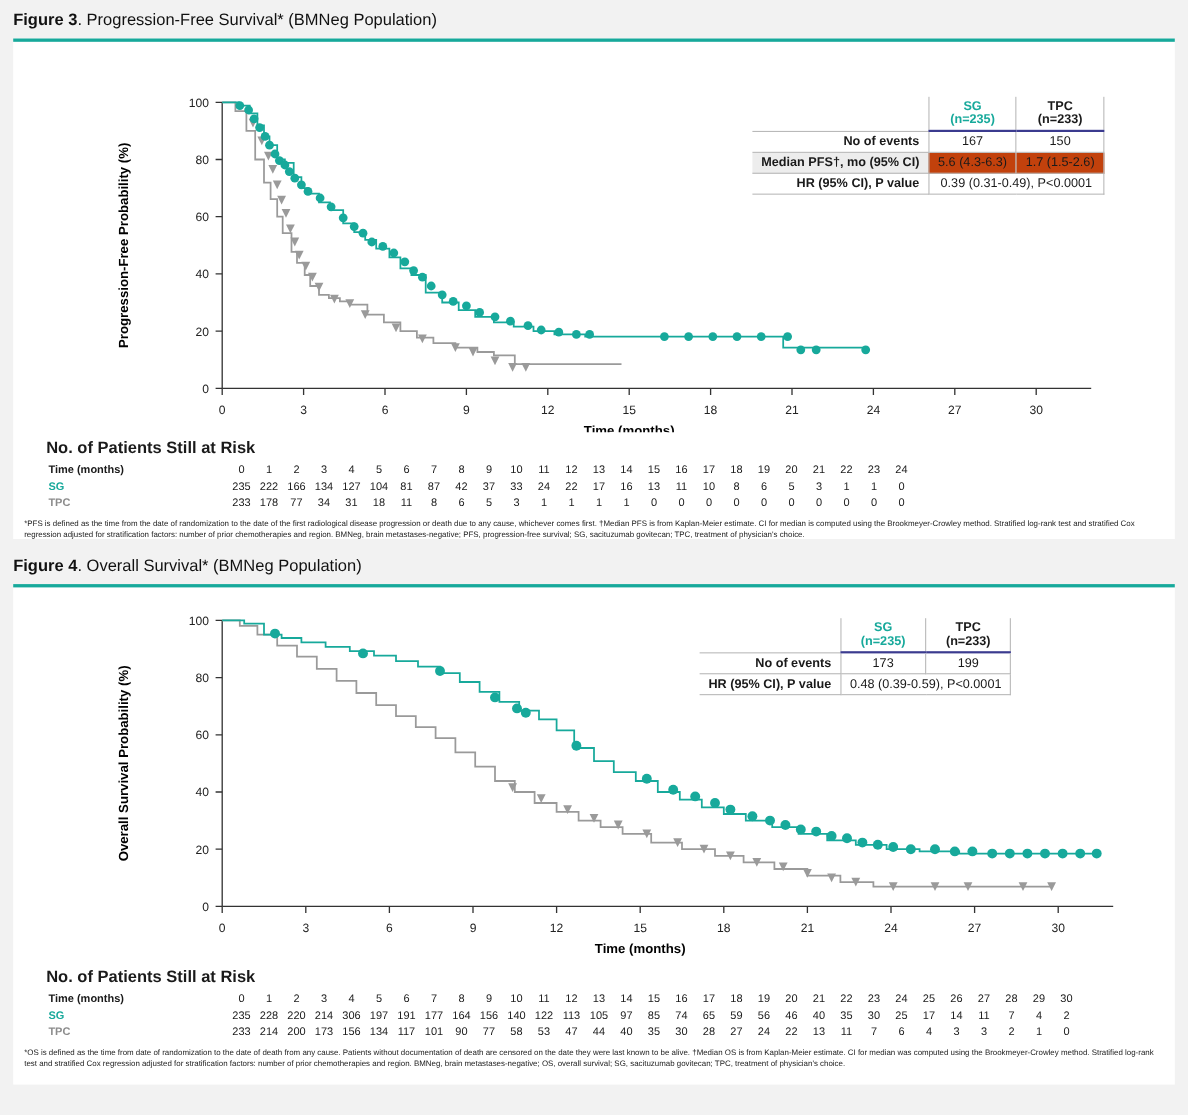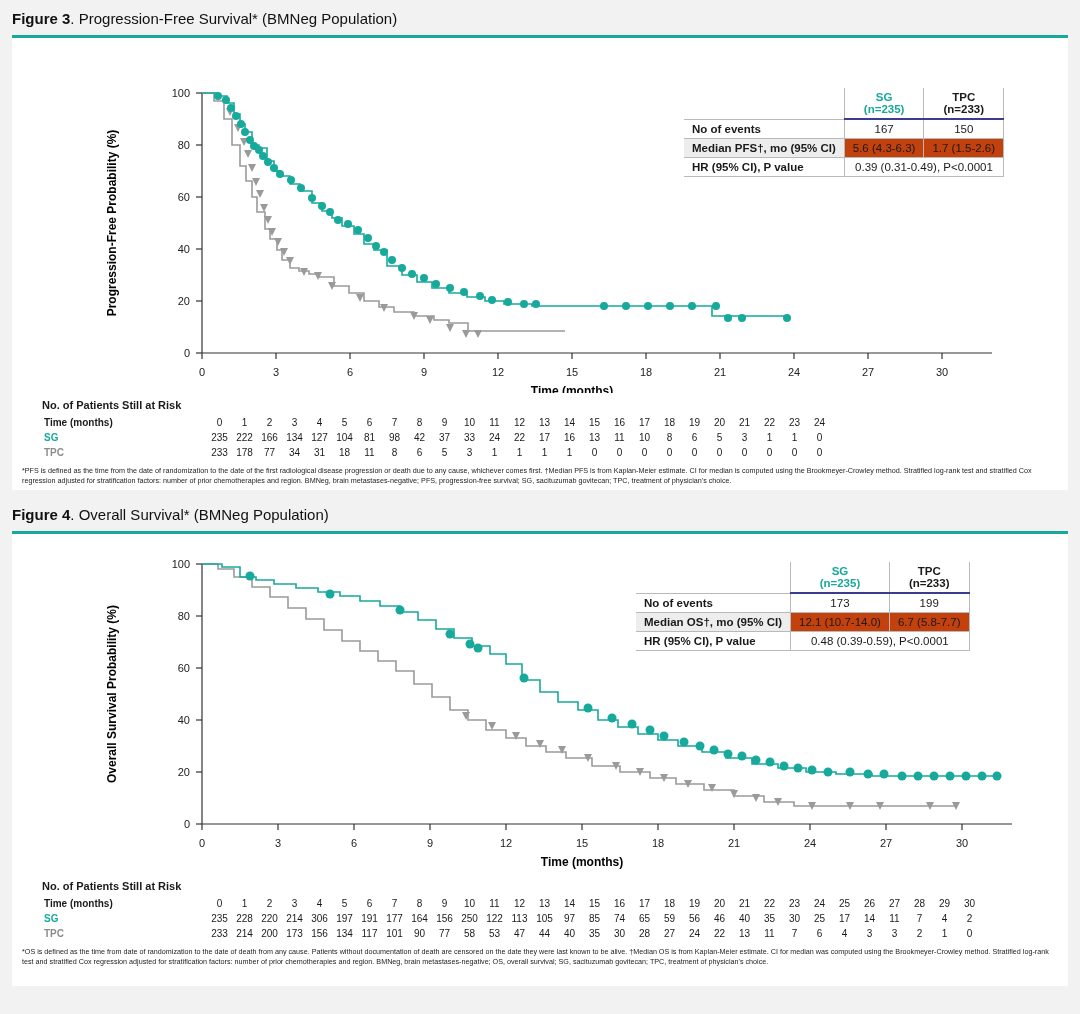--- a/index.html
+++ b/index.html
@@ -36,41 +36,41 @@
     font-size: 11.5px;
   }
   .stats td, .stats th {
     border: 1px solid #b9b9b9;
     padding: 3px 8px;
     text-align: center;
     font-weight: normal;
     white-space: nowrap;
   }
   .stats .lbl {
-    text-align: left;
+    text-align: right;
     font-weight: bold;
     border-left: none;
   }
   .stats .hdr {
     font-weight: bold;
     border-top: none;
     border-bottom: 2px solid #3b3b8f;
   }
   .stats .hdr.blank { border: none; }
   .stats .sg { color: #17a99b; }
   .stats .shade td { background: #c2410c; }
   .stats .shade .lbl { background: #ededed; margin-left: 40px; }
 
   
   .risk {
     margin: 0 0 0 0;
     padding: 6px 0 0 30px;
     font-size: 10.5px;
   }
-  .risk .risk-title { font-weight: bold; font-size: 11px; margin-bottom: 4px; }
+  .risk .risk-title { font-weight: bold; font-size: 15px; margin-bottom: 4px; }
   .risk table { border-collapse: collapse; }
   .risk td {
     padding: 2px 0;
     text-align: center;
     width: 25px;
     font-size: 10px;
   }
   .risk td.rowlbl {
     text-align: left;
     font-weight: bold;
@@ -298,21 +298,21 @@
         </tr>
         <tr class="sgrow">
           <td class="rowlbl">SG</td>
           <td>235</td>
           <td>222</td>
           <td>166</td>
           <td>134</td>
           <td>127</td>
           <td>104</td>
           <td>81</td>
-          <td>98</td>
+          <td>87</td>
           <td>42</td>
           <td>37</td>
           <td>33</td>
           <td>24</td>
           <td>22</td>
           <td>17</td>
           <td>16</td>
           <td>13</td>
           <td>11</td>
           <td>10</td>
@@ -487,25 +487,20 @@
           <th class="hdr">
             <div>TPC</div>
             <div>(n=233)</div>
           </th>
         </tr>
         <tr>
           <td class="lbl">No of events</td>
           <td>173</td>
           <td>199</td>
         </tr>
-        <tr class="shade">
-          <td class="lbl">Median OS†, mo (95% CI)</td>
-          <td>12.1 (10.7-14.0)</td>
-          <td>6.7 (5.8-7.7)</td>
-        </tr>
         <tr>
           <td class="lbl">HR (95% CI), P value</td>
           <td colspan="2">0.48 (0.39-0.59), P&lt;0.0001</td>
         </tr>
       </tbody>
         </table>
     </div>
 
     <div class="risk">
       <div class="risk-title">No. of Patients Still at Risk</div>
@@ -550,21 +545,21 @@
           <td>235</td>
           <td>228</td>
           <td>220</td>
           <td>214</td>
           <td>306</td>
           <td>197</td>
           <td>191</td>
           <td>177</td>
           <td>164</td>
           <td>156</td>
-          <td>250</td>
+          <td>140</td>
           <td>122</td>
           <td>113</td>
           <td>105</td>
           <td>97</td>
           <td>85</td>
           <td>74</td>
           <td>65</td>
           <td>59</td>
           <td>56</td>
           <td>46</td>

